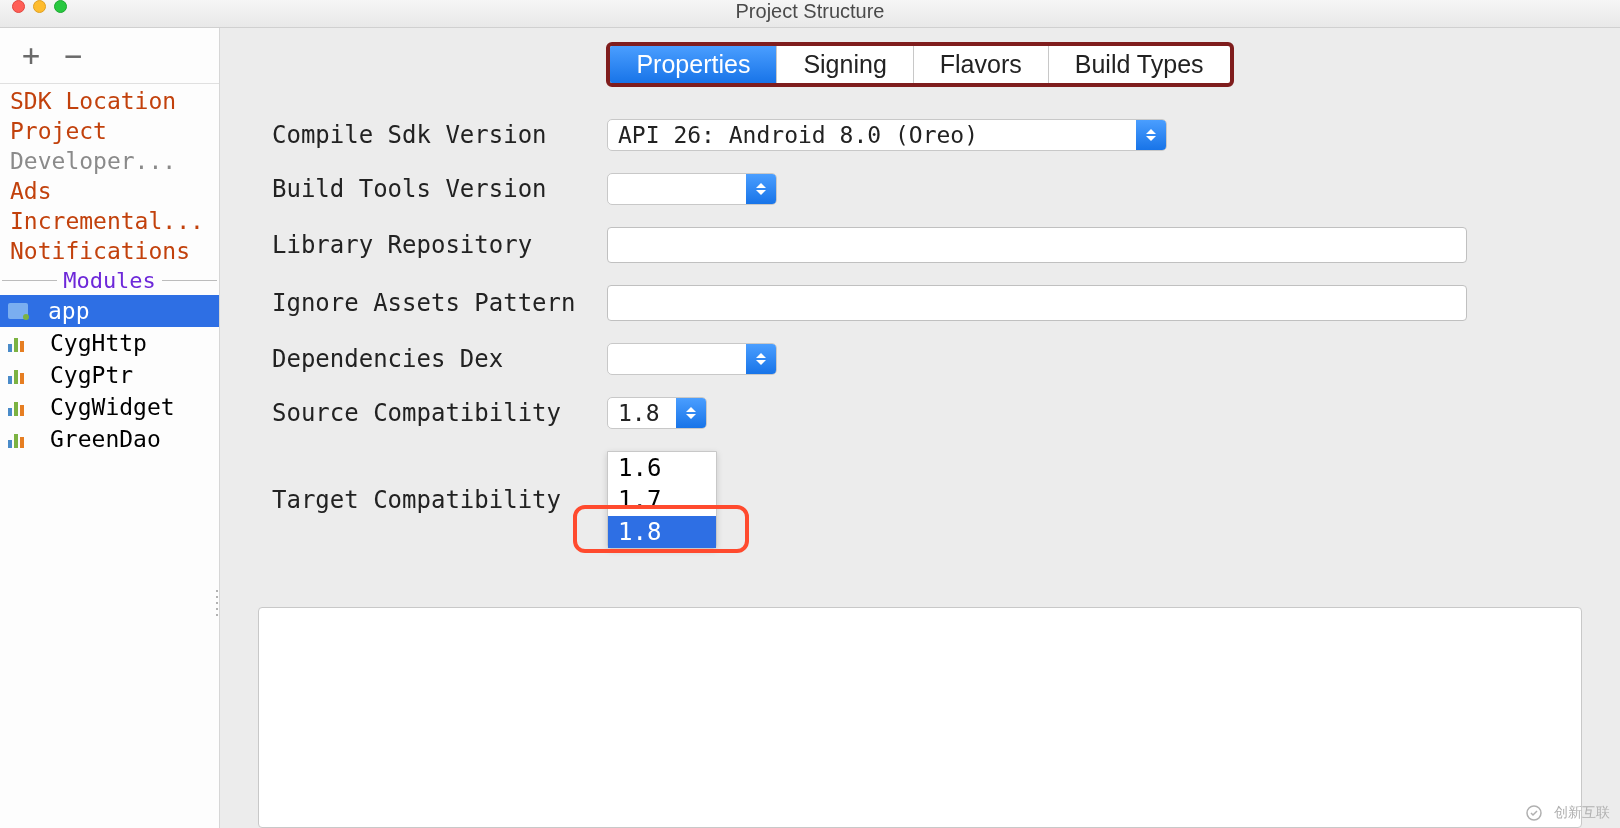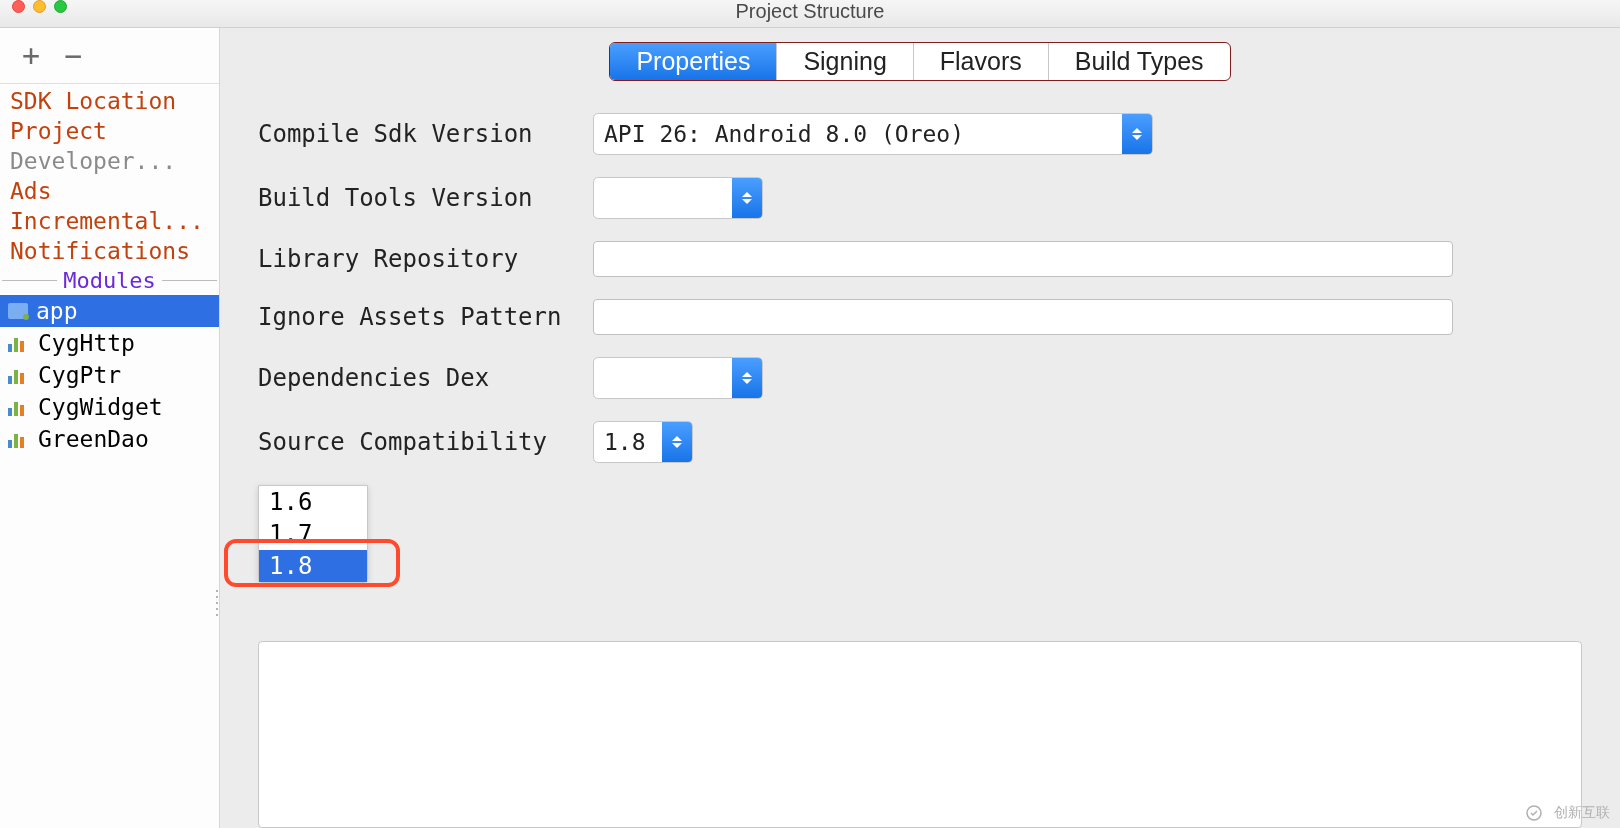--- a/index.html
+++ b/index.html
@@ -93,21 +93,21 @@
     }
     .side-heading::before,
     .side-heading::after {
       content: "";
       flex: 1;
       border-top: 1px solid #bcbcbc;
     }
     .side-module {
       display: flex;
       align-items: center;
-      gap: 8px;
+      gap: 20px;
       padding: 3px 8px;
       font-size: 23px;
       cursor: pointer;
     }
     .side-module.selected {
       background: #2e6fe4;
       color: white;
     }
     .mod-icon {
       width: 22px;
@@ -149,58 +149,58 @@
       flex-direction: column;
       position: relative;
     }
     .tabbar {
       display: flex;
       justify-content: center;
       padding: 14px 0 0 0;
     }
     .tab-group {
       display: flex;
-      border: 1px solid #7f1d1d;
+      border: 4px solid #7f1d1d;
       border-radius: 6px;
       overflow: hidden;
       background: white;
     }
     .tab {
       padding: 4px 26px;
       font-size: 25px;
       color: #222;
       border-right: 1px solid #c8c8c8;
       cursor: pointer;
       font-family: -apple-system, "Helvetica Neue", sans-serif;
     }
     .tab:last-child { border-right: none; }
     .tab.active {
       background: linear-gradient(#4a9eff, #1874e8);
       color: white;
     }
     .form-area {
-      padding: 32px 38px 0 38px;
+      padding: 32px 38px 0 52px;
     }
     .form-row {
       display: flex;
       align-items: center;
       margin-bottom: 22px;
     }
     .form-label {
       width: 335px;
       font-size: 24px;
       color: #222;
     }
     .select-box {
       display: flex;
       align-items: center;
       background: white;
       border: 1px solid #c8c8c8;
       border-radius: 5px;
-      height: 42px;
+      height: 32px;
       overflow: hidden;
     }
     .select-box.wide { width: 560px; }
     .select-box.small { width: 170px; }
     .select-box.tiny { width: 100px; }
     .select-value {
       flex: 1;
       padding: 0 10px;
       font-size: 23px;
       color: #222;
@@ -407,20 +407,21 @@
         </div>
       </div>
       <div class="form-row">
         <div class="form-label">Source Compatibility</div>
         <div class="select-box tiny">
           <div class="select-value">1.8</div>
           <div class="select-arrow"></div>
         </div>
       </div>
       <div class="form-row" style="position:relative;">
+        <div class="form-label">Target Compatibility</div>
         <div style="position:relative;">
           <div class="dropdown-menu" style="position:relative; top:0;">
             <div class="dropdown-item">1.6</div>
             <div class="dropdown-item">1.7</div>
             <div class="dropdown-item highlighted">1.8</div>
           </div>
           <div class="highlight-box" style="left:-34px; top:54px; width:176px; height:48px;"></div>
         </div>
       </div>
     </div>

